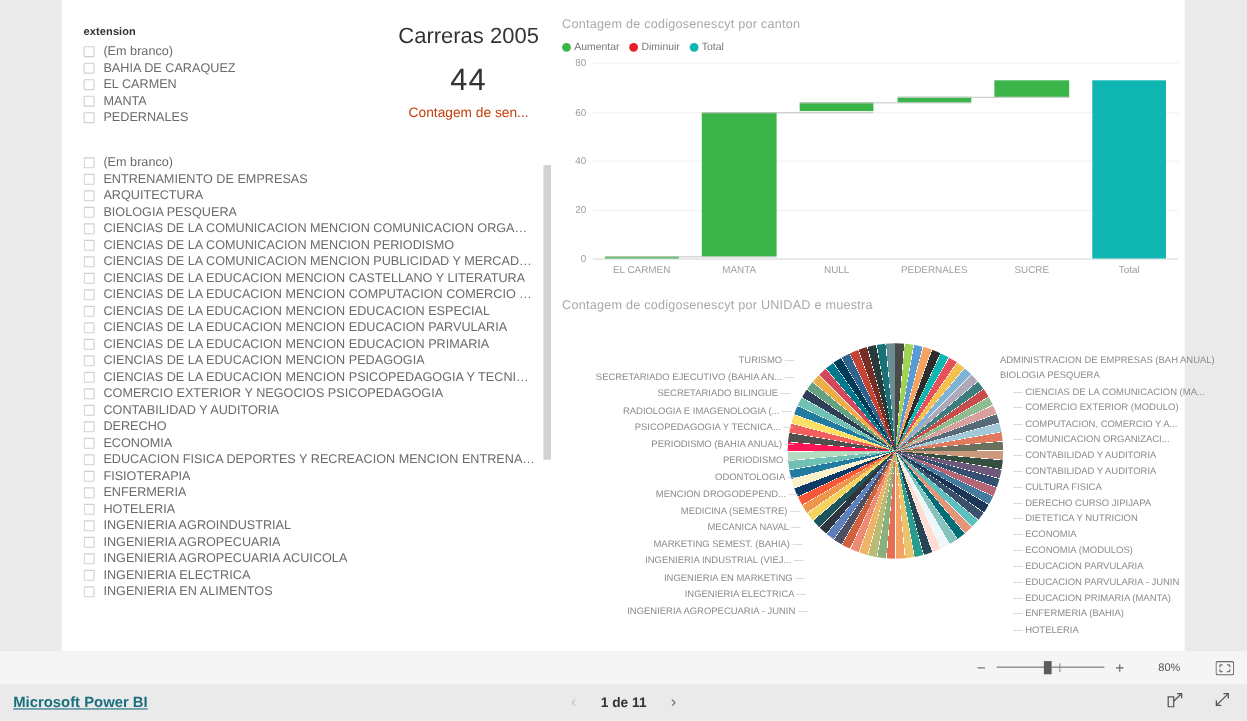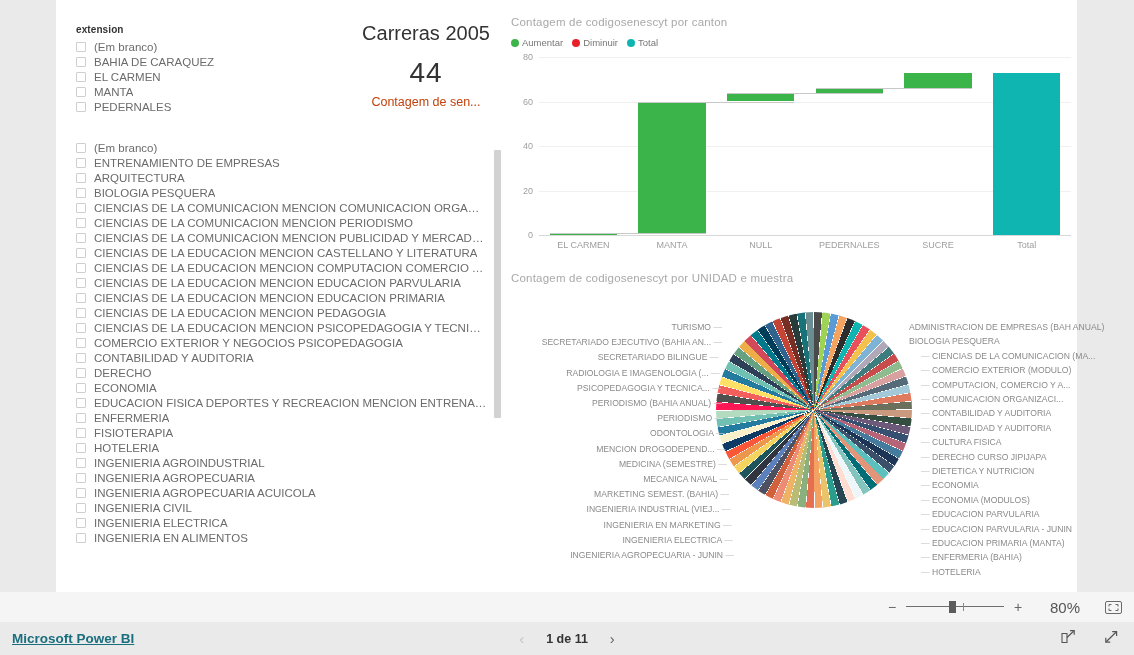--- a/index.html
+++ b/index.html
@@ -98,21 +98,21 @@
     position: absolute; left: 0; top: 592px; width: 1134px; height: 30px;
     background: #f5f5f5; display: flex; align-items: center;
     justify-content: flex-end; padding-right: 12px; gap: 0;
   }
   #zoom-ctrl { display: flex; align-items: center; gap: 7px; }
   .zoom-btn { font-size: 14px; color: #666; width: 14px; text-align: center; cursor: default; line-height: 1; }
   #zoom-track { position: relative; width: 98px; height: 14px; }
   #zoom-line { position: absolute; top: 6px; left: 0; width: 98px; height: 1px; background: #6f6f6f; }
   #zoom-thumb { position: absolute; top: 1px; left: 43px; width: 7px; height: 12px; background: #5c5c5c; }
   #zoom-tick { position: absolute; top: 3px; left: 57px; width: 1px; height: 8px; background: #8a8a8a; }
-  #zoom-pct { font-size: 15px; color: #555; margin-left: 14px; width: 34px; text-align: right;}
+  #zoom-pct { font-size: 10px; color: #555; margin-left: 14px; width: 34px; text-align: center;}
   #fit-btn { margin-left: 18px; display: flex; align-items: center; }
 
   
   #footer {
     position: absolute; left: 0; top: 622px; width: 1134px; height: 33px;
     background: #eaeaea; display: flex; align-items: center;
   }
   #brand {
     position: absolute; left: 12px; font-size: 13.5px; color: #1a6e7e;
     text-decoration: underline; font-weight: 600; cursor: pointer;
@@ -193,20 +193,24 @@
             <div class="slicer-row">
               <span class="cbx"></span>
               <span class="slicer-label">CIENCIAS DE LA EDUCACION MENCION CASTELLANO Y LITERATURA</span>
             </div>
             <div class="slicer-row">
               <span class="cbx"></span>
               <span class="slicer-label">CIENCIAS DE LA EDUCACION MENCION COMPUTACION COMERCIO Y ADMIN...</span>
             </div>
             <div class="slicer-row">
               <span class="cbx"></span>
+              <span class="slicer-label">CIENCIAS DE LA EDUCACION MENCION EDUCACION ESPECIAL</span>
+            </div>
+            <div class="slicer-row">
+              <span class="cbx"></span>
               <span class="slicer-label">CIENCIAS DE LA EDUCACION MENCION EDUCACION PARVULARIA</span>
             </div>
             <div class="slicer-row">
               <span class="cbx"></span>
               <span class="slicer-label">CIENCIAS DE LA EDUCACION MENCION EDUCACION PRIMARIA</span>
             </div>
             <div class="slicer-row">
               <span class="cbx"></span>
               <span class="slicer-label">CIENCIAS DE LA EDUCACION MENCION PEDAGOGIA</span>
             </div>
@@ -229,45 +233,41 @@
             <div class="slicer-row">
               <span class="cbx"></span>
               <span class="slicer-label">ECONOMIA</span>
             </div>
             <div class="slicer-row">
               <span class="cbx"></span>
               <span class="slicer-label">EDUCACION FISICA DEPORTES Y RECREACION MENCION ENTRENAMIENTO D...</span>
             </div>
             <div class="slicer-row">
               <span class="cbx"></span>
+              <span class="slicer-label">FISIOTERAPIA</span>
+            </div>
+            <div class="slicer-row">
+              <span class="cbx"></span>
               <span class="slicer-label">ENFERMERIA</span>
             </div>
             <div class="slicer-row">
               <span class="cbx"></span>
-              <span class="slicer-label">FISIOTERAPIA</span>
-            </div>
-            <div class="slicer-row">
-              <span class="cbx"></span>
               <span class="slicer-label">HOTELERIA</span>
             </div>
             <div class="slicer-row">
               <span class="cbx"></span>
               <span class="slicer-label">INGENIERIA AGROINDUSTRIAL</span>
             </div>
             <div class="slicer-row">
               <span class="cbx"></span>
               <span class="slicer-label">INGENIERIA AGROPECUARIA</span>
             </div>
             <div class="slicer-row">
               <span class="cbx"></span>
               <span class="slicer-label">INGENIERIA AGROPECUARIA ACUICOLA</span>
-            </div>
-            <div class="slicer-row">
-              <span class="cbx"></span>
-              <span class="slicer-label">INGENIERIA CIVIL</span>
             </div>
             <div class="slicer-row">
               <span class="cbx"></span>
               <span class="slicer-label">INGENIERIA ELECTRICA</span>
             </div>
             <div class="slicer-row">
               <span class="cbx"></span>
               <span class="slicer-label">INGENIERIA EN ALIMENTOS</span>
             </div>
           </div>

